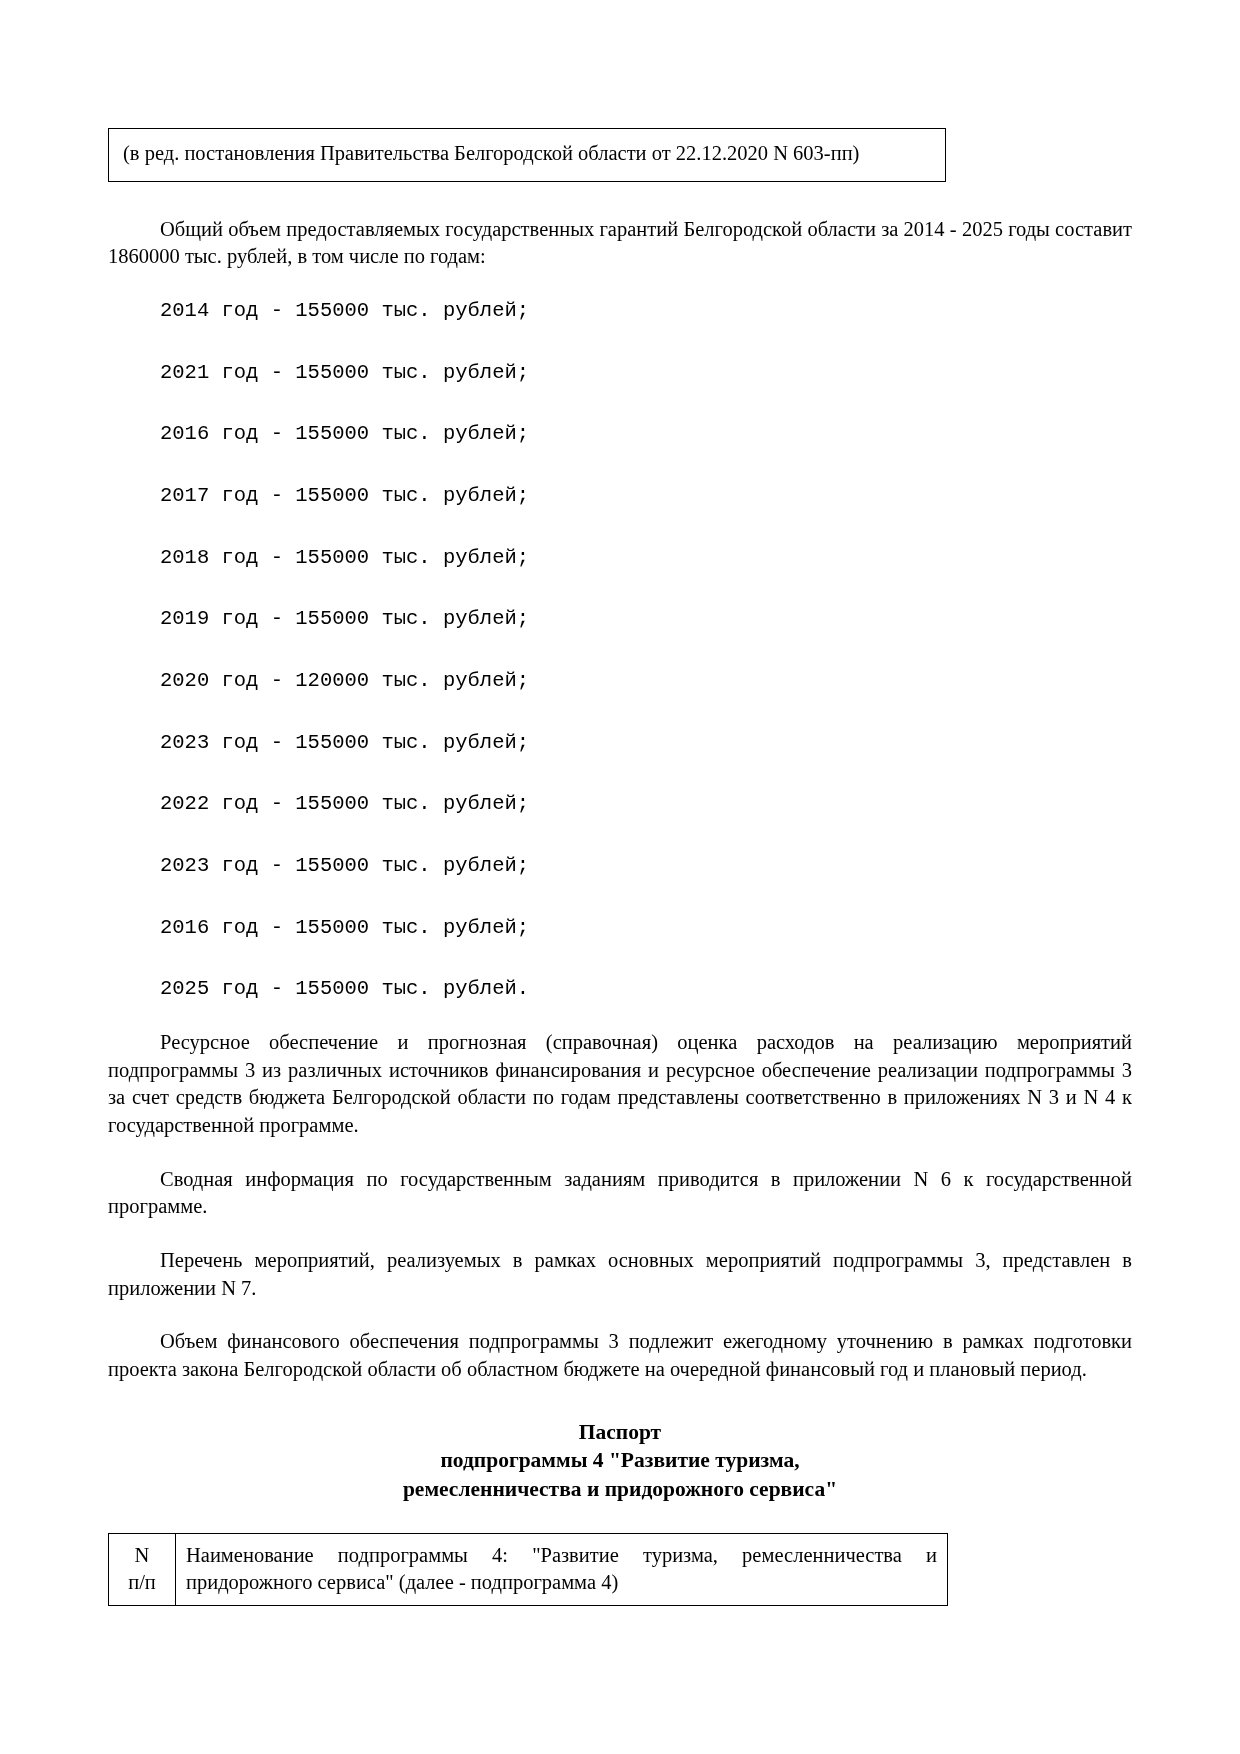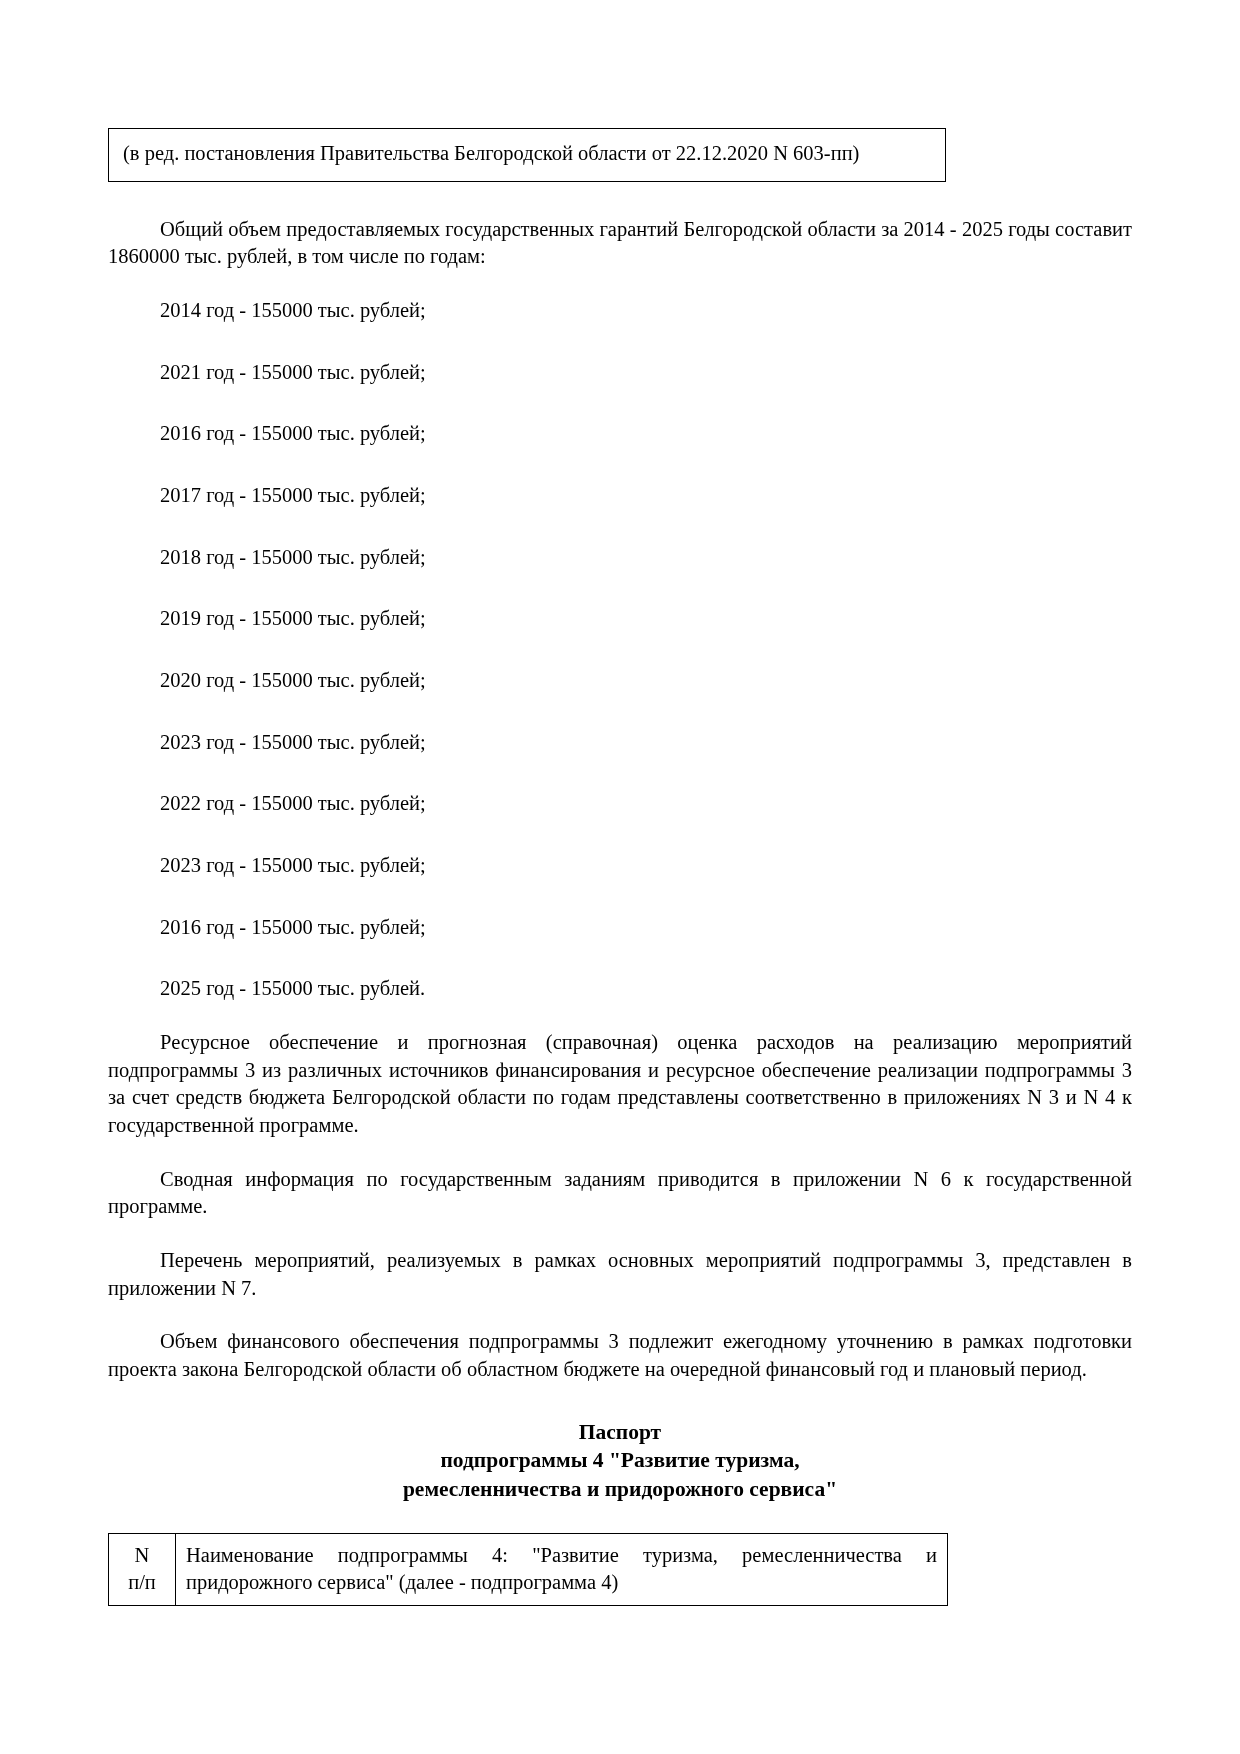--- a/index.html
+++ b/index.html
@@ -45,20 +45,21 @@
   .year-list {
     margin: 26px 0 0 0;
     padding: 0;
     list-style: none;
   }
   .year-list li {
     font-size: 20.5px;
     line-height: 1.35;
     margin: 0 0 34px 0;
     text-indent: 52px;
+    font-family: Liberation Mono, monospace;
   }
   .year-list li:last-child {
     margin-bottom: 0;
   }
   .passport-title {
     text-align: center;
     font-weight: bold;
     font-size: 21.5px;
     line-height: 1.32;
     margin: 34px 0 0 0;
@@ -102,21 +103,21 @@
 
   <p class="para">Общий объем предоставляемых государственных гарантий Белгородской области за 2014 - 2025 годы составит 1860000 тыс. рублей, в том числе по годам:</p>
 
   <ul class="year-list">
     <li>2014 год - 155000 тыс. рублей;</li>
     <li>2021 год - 155000 тыс. рублей;</li>
     <li>2016 год - 155000 тыс. рублей;</li>
     <li>2017 год - 155000 тыс. рублей;</li>
     <li>2018 год - 155000 тыс. рублей;</li>
     <li>2019 год - 155000 тыс. рублей;</li>
-    <li>2020 год - 155000 тыс. рублей;</li>
+    <li>2020 год - 120000 тыс. рублей;</li>
     <li>2023 год - 155000 тыс. рублей;</li>
     <li>2022 год - 155000 тыс. рублей;</li>
     <li>2023 год - 155000 тыс. рублей;</li>
     <li>2016 год - 155000 тыс. рублей;</li>
     <li>2025 год - 155000 тыс. рублей.</li>
   </ul>
 
   <p class="para spaced">Ресурсное обеспечение и прогнозная (справочная) оценка расходов на реализацию мероприятий подпрограммы 3 из различных источников финансирования и ресурсное обеспечение реализации подпрограммы 3 за счет средств бюджета Белгородской области по годам представлены соответственно в приложениях N 3 и N 4 к государственной программе.</p>
   <p class="para spaced">Сводная информация по государственным заданиям приводится в приложении N 6 к государственной программе.</p>
   <p class="para spaced">Перечень мероприятий, реализуемых в рамках основных мероприятий подпрограммы 3, представлен в приложении N 7.</p>

